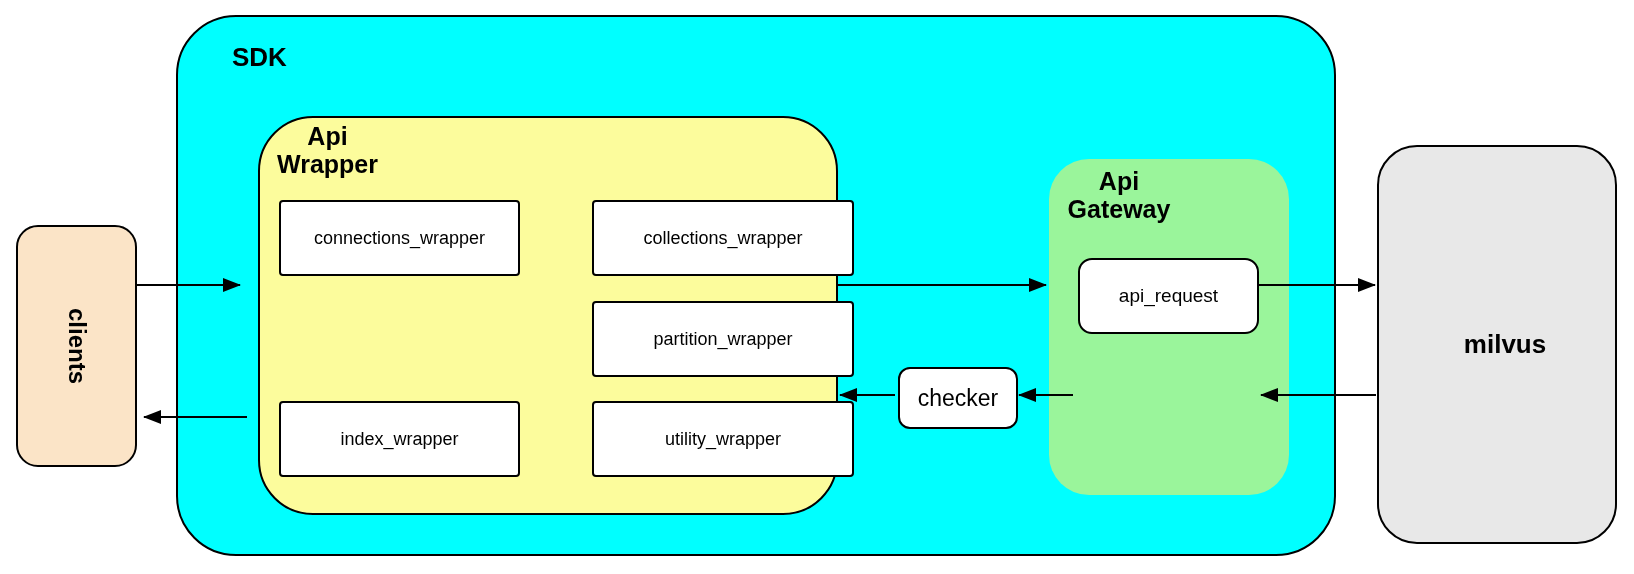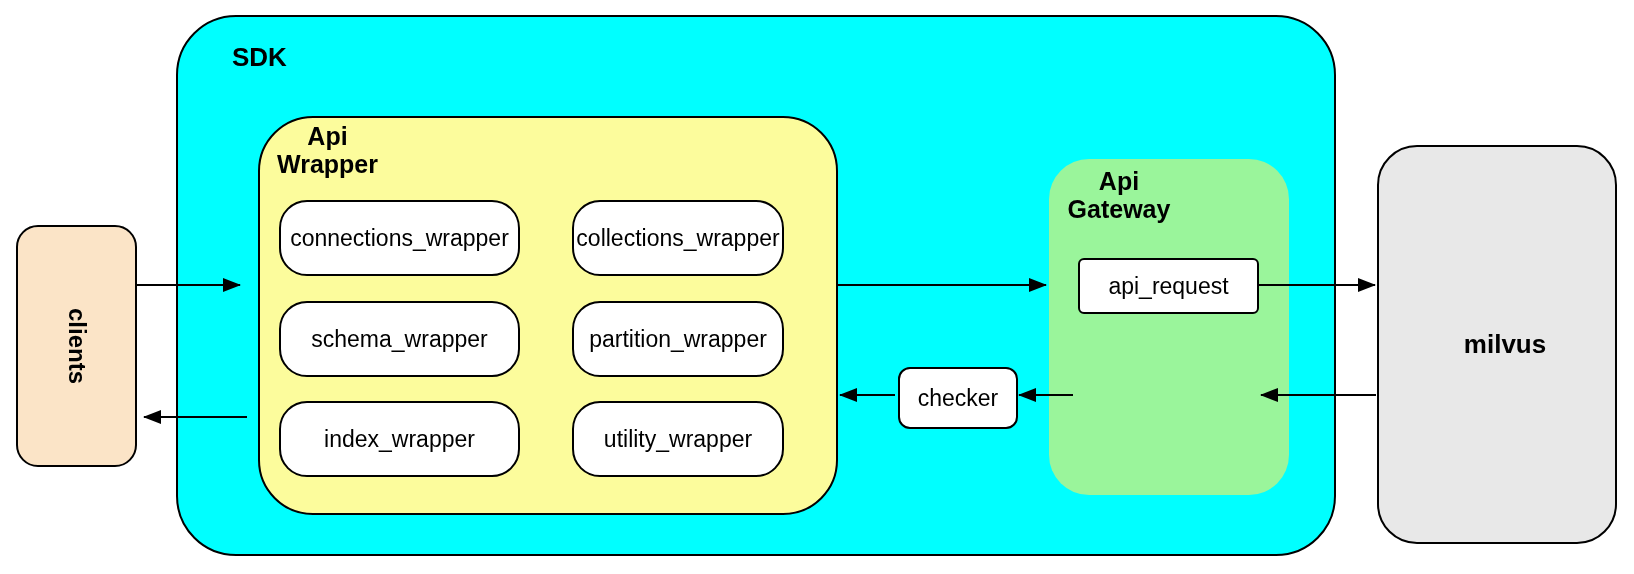--- a/index.html
+++ b/index.html
@@ -41,26 +41,26 @@
     left: 80px; top: 99px; width: 580px; height: 399px;
     background: var(--wrapper-fill);
     border-radius: 55px;
   }
   .api-wrapper-title {
     position: absolute; left: 10px; top: 4px; width: 115px;
     text-align: center; font-size: 25px; font-weight: bold; line-height: 28px;
   }
   .wbox {
     background: var(--node-fill);
-    border-radius: 28px;
-    font-size: 23px;
+    border-radius: 4px;
+    font-size: 18px;
     text-align: right;
   }
   .col-left  { left: 19px;  width: 241px; }
-  .col-right { left: 312px; width: 212px; }
+  .col-right { left: 332px; width: 262px; }
   .row-1 { top: 82px;  height: 76px; }
   .row-2 { top: 183px; height: 76px; }
   .row-3 { top: 283px; height: 76px; }
 
   .checker {
     left: 720px; top: 350px; width: 120px; height: 62px;
     background: var(--node-fill);
     border-radius: 12px;
     font-size: 23px;
     justify-content: center;
@@ -69,24 +69,24 @@
     left: 871px; top: 142px; width: 240px; height: 336px;
     background: var(--gateway-fill);
     border-radius: 40px;
     border: none;
   }
   .api-gateway-title {
     position: absolute; left: 14px; top: 8px; width: 112px;
     text-align: center; font-size: 25px; font-weight: bold; line-height: 28px;
   }
   .gw-node {
-    left: 29px; width: 181px; height: 56px;
+    left: 29px; width: 181px; height: 76px;
     background: var(--node-fill);
-    border-radius: 6px;
-    font-size: 23px;
+    border-radius: 14px;
+    font-size: 19px;
   }
   .gw-request  { top: 99px; }
   .gw-response { top: 209px; }
 
   .clients {
     left: 16px; top: 225px; width: 121px; height: 242px;
     background: var(--clients-fill);
     border-radius: 22px;
   }
   .clients-label {
@@ -123,23 +123,20 @@
         <div>Api</div>
         <div>Wrapper</div>
       </div>
 
       <div class="abs bordered center-flex wbox col-left row-1">
         <span>connections_wrapper</span>
       </div>
       <div class="abs bordered center-flex wbox col-right row-1">
         <span>collections_wrapper</span>
       </div>
-      <div class="abs bordered center-flex wbox col-left row-2">
-        <span>schema_wrapper</span>
-      </div>
       <div class="abs bordered center-flex wbox col-left row-3">
         <span>index_wrapper</span>
       </div>
       <div class="abs bordered center-flex wbox col-right row-2">
         <span>partition_wrapper</span>
       </div>
       <div class="abs bordered center-flex wbox col-right row-3">
         <span>utility_wrapper</span>
       </div>
     </div>

